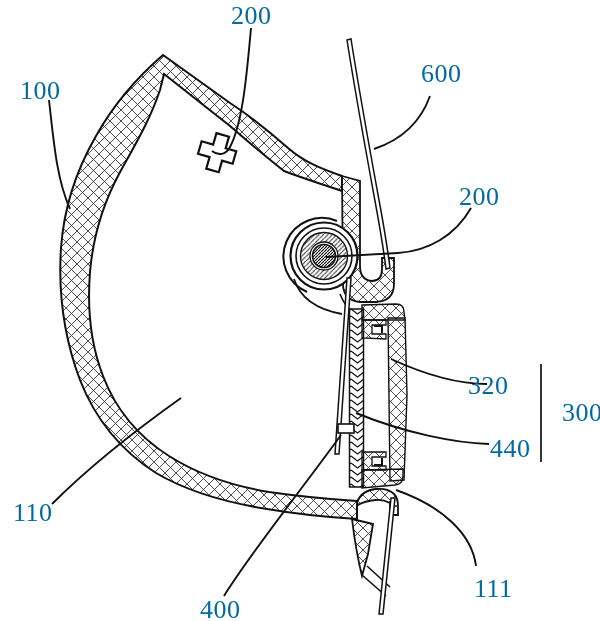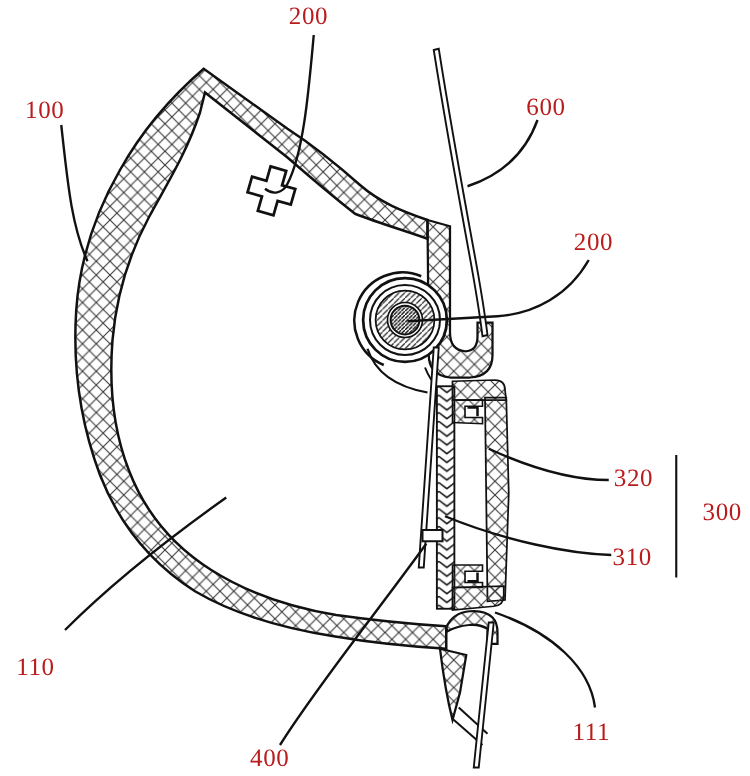--- a/index.html
+++ b/index.html
@@ -2,21 +2,21 @@
 <html><head>
 <meta charset="utf-8">
 <style>
   html,body{margin:0;padding:0;background:#fff;}
   #stage{
     position:relative;width:600px;height:621px;background:#ffffff;
     font-family:"Liberation Serif","DejaVu Serif",serif;overflow:hidden;
   }
   #drawing{position:absolute;left:0;top:0;}
   .ref-label{
-    position:absolute;color:#b91c1c;font-size:20px;line-height:1;
+    position:absolute;color:#0369a1;font-size:26px;line-height:1;
     letter-spacing:0.5px;user-select:none;white-space:nowrap;
   }
 </style>
 </head>
 <body>
 
 <div id="stage">
 
   <svg id="drawing" width="600" height="621" viewBox="0 0 600 621" xmlns="http://www.w3.org/2000/svg">
     <defs>
@@ -112,21 +112,21 @@
     <path d="M487,384 C460,384 428,376 391,359" fill="none" stroke="#111" stroke-width="1.9"></path>
     <path d="M489,444 C455,443 405,433 356,413" fill="none" stroke="#111" stroke-width="1.9"></path>
     <path d="M52,504 C88,468 136,430 181,398" fill="none" stroke="#111" stroke-width="1.9"></path>
     <path d="M224,596 C252,551 302,489 341,435" fill="none" stroke="#111" stroke-width="1.9"></path>
     <path d="M476,566 C472,534 442,506 396,490" fill="none" stroke="#111" stroke-width="1.9"></path>
     <path d="M541,364 L541,462" fill="none" stroke="#111" stroke-width="1.7"></path>
   </svg>
 
   <div class="ref-label" style="left:20px;top:78px">100</div>
   <div class="ref-label" style="left:231px;top:3px">200</div>
-  <div class="ref-label" style="left:421px;top:76px">600</div>
+  <div class="ref-label" style="left:421px;top:61px">600</div>
   <div class="ref-label" style="left:459px;top:184px">200</div>
-  <div class="ref-label" style="left:491px;top:373px">320</div>
+  <div class="ref-label" style="left:468px;top:373px">320</div>
   <div class="ref-label" style="left:562px;top:400px">300</div>
-  <div class="ref-label" style="left:490px;top:436px">310</div>
-  <div class="ref-label" style="left:13px;top:524px">110</div>
+  <div class="ref-label" style="left:490px;top:436px">440</div>
+  <div class="ref-label" style="left:13px;top:500px">110</div>
   <div class="ref-label" style="left:200px;top:597px">400</div>
-  <div class="ref-label" style="left:458px;top:576px">111</div>
+  <div class="ref-label" style="left:474px;top:576px">111</div>
 </div>
 
 </body></html>

